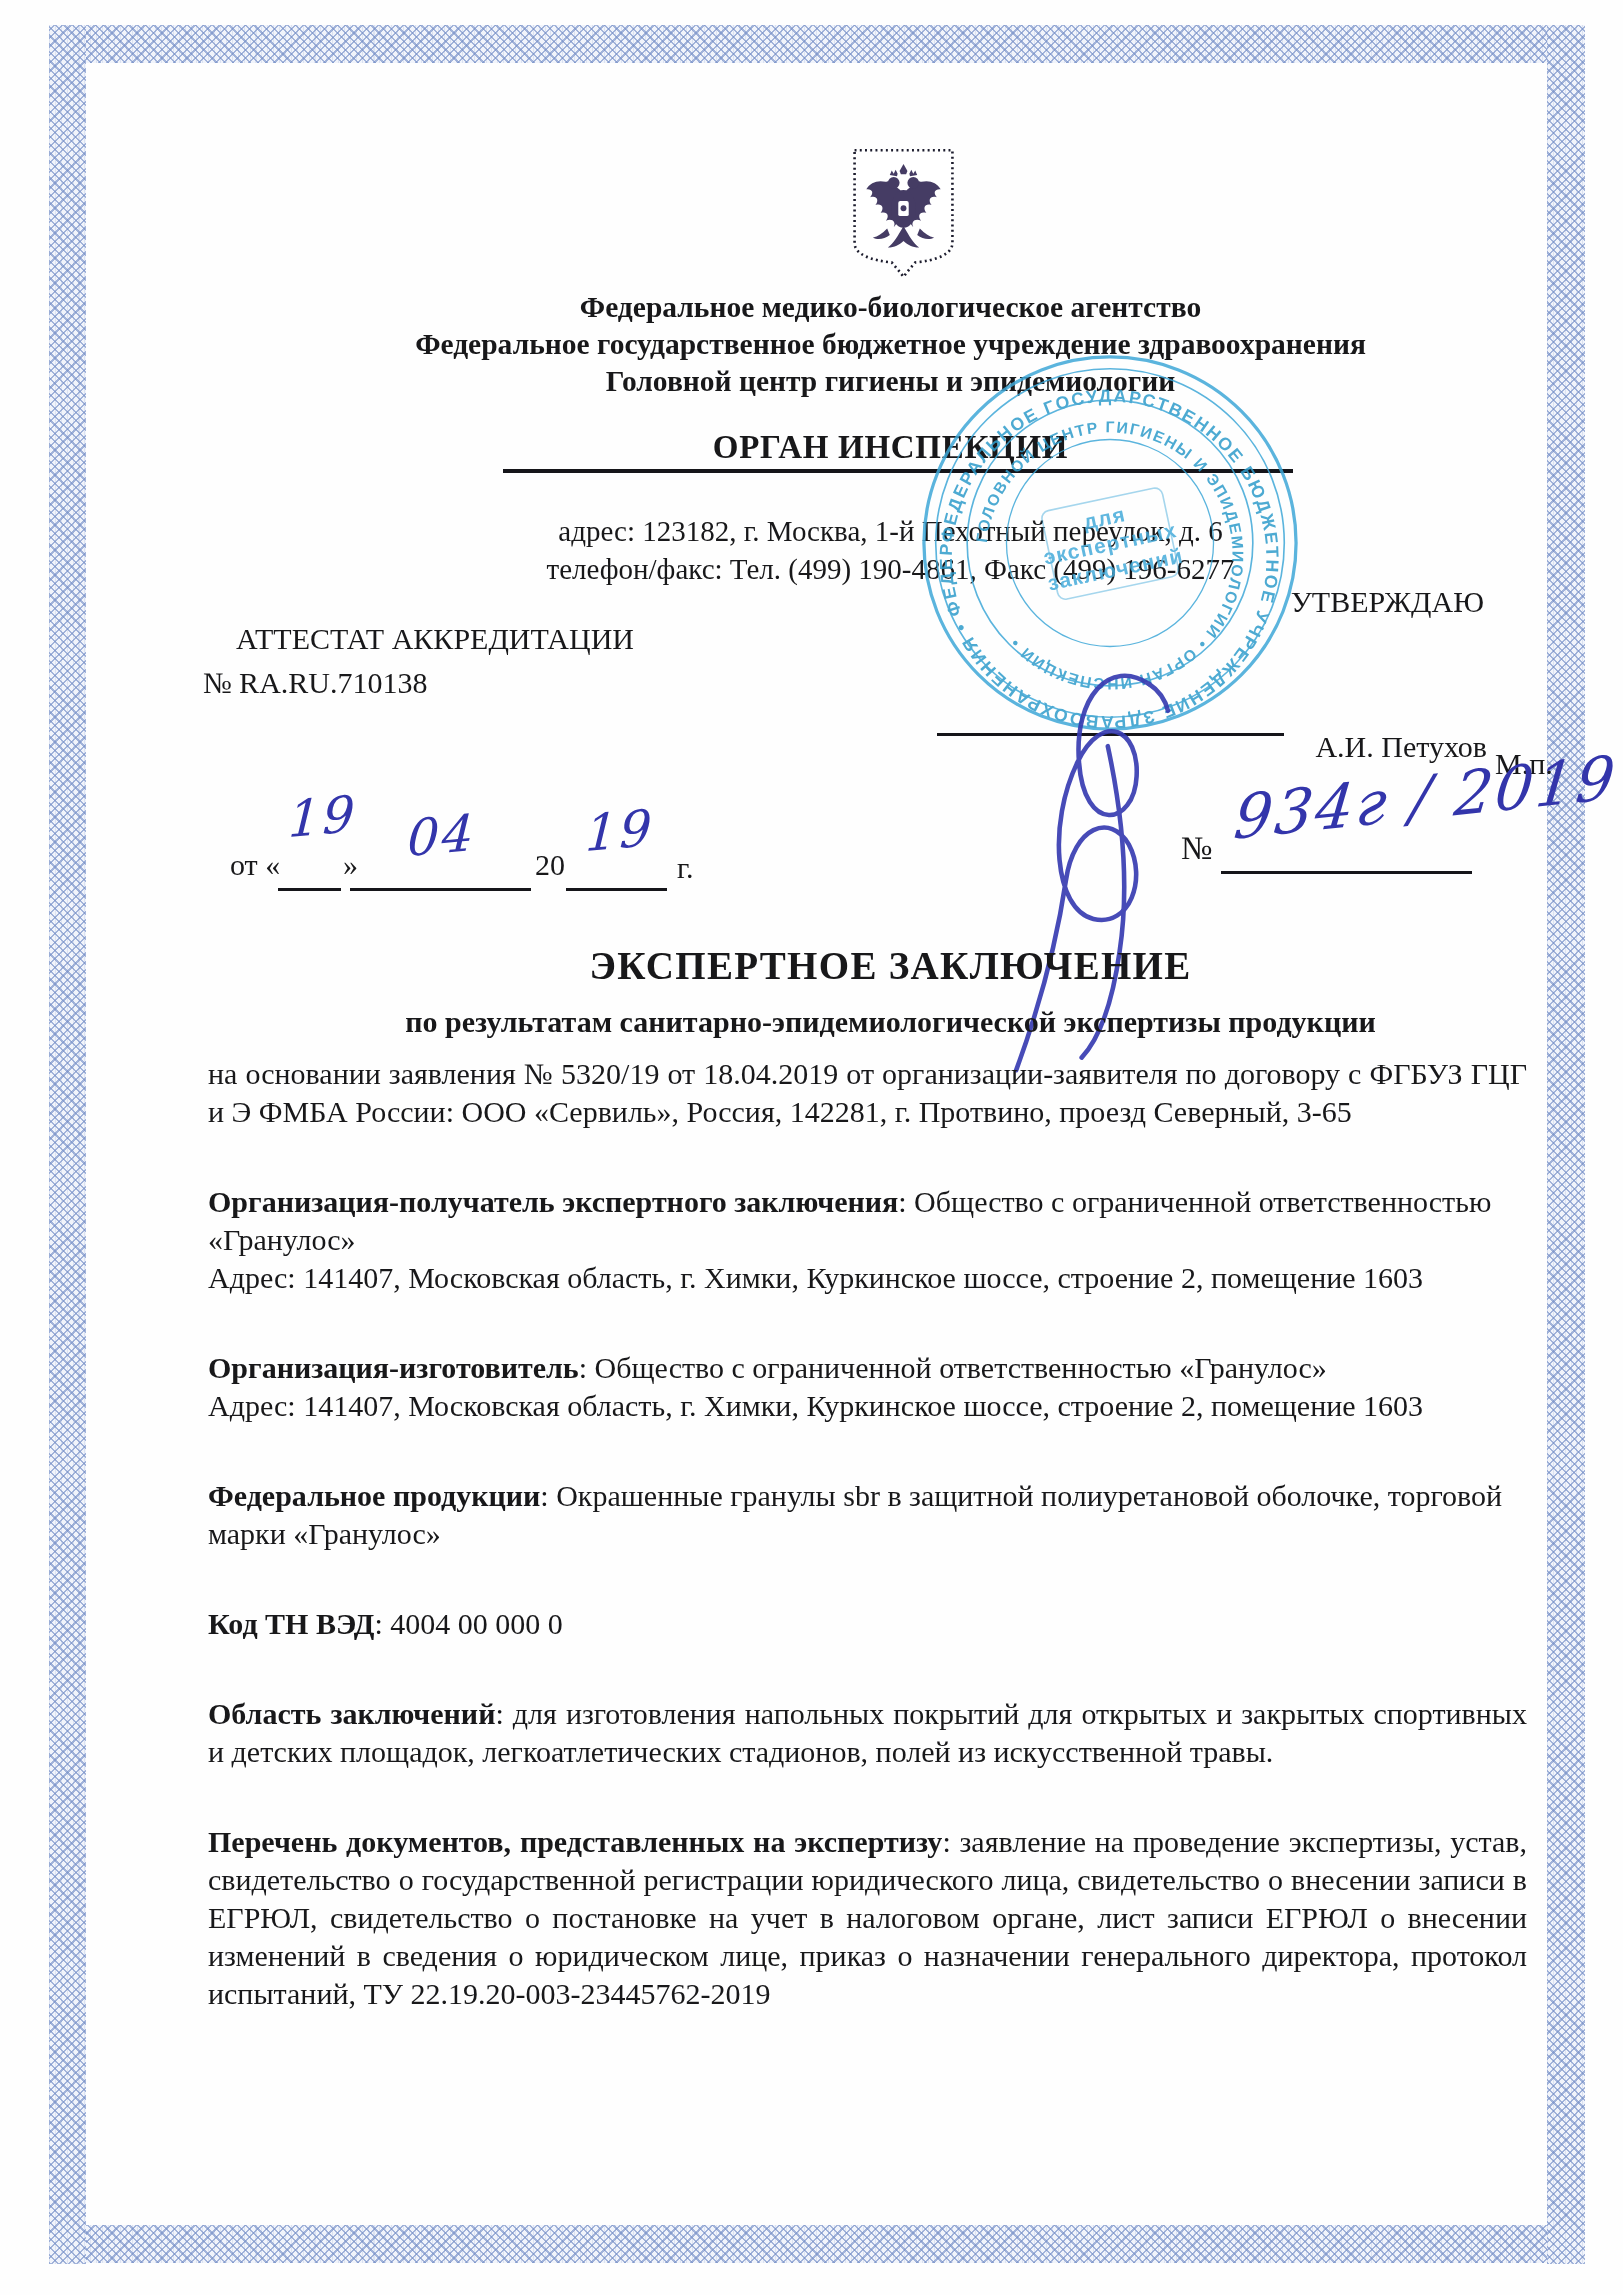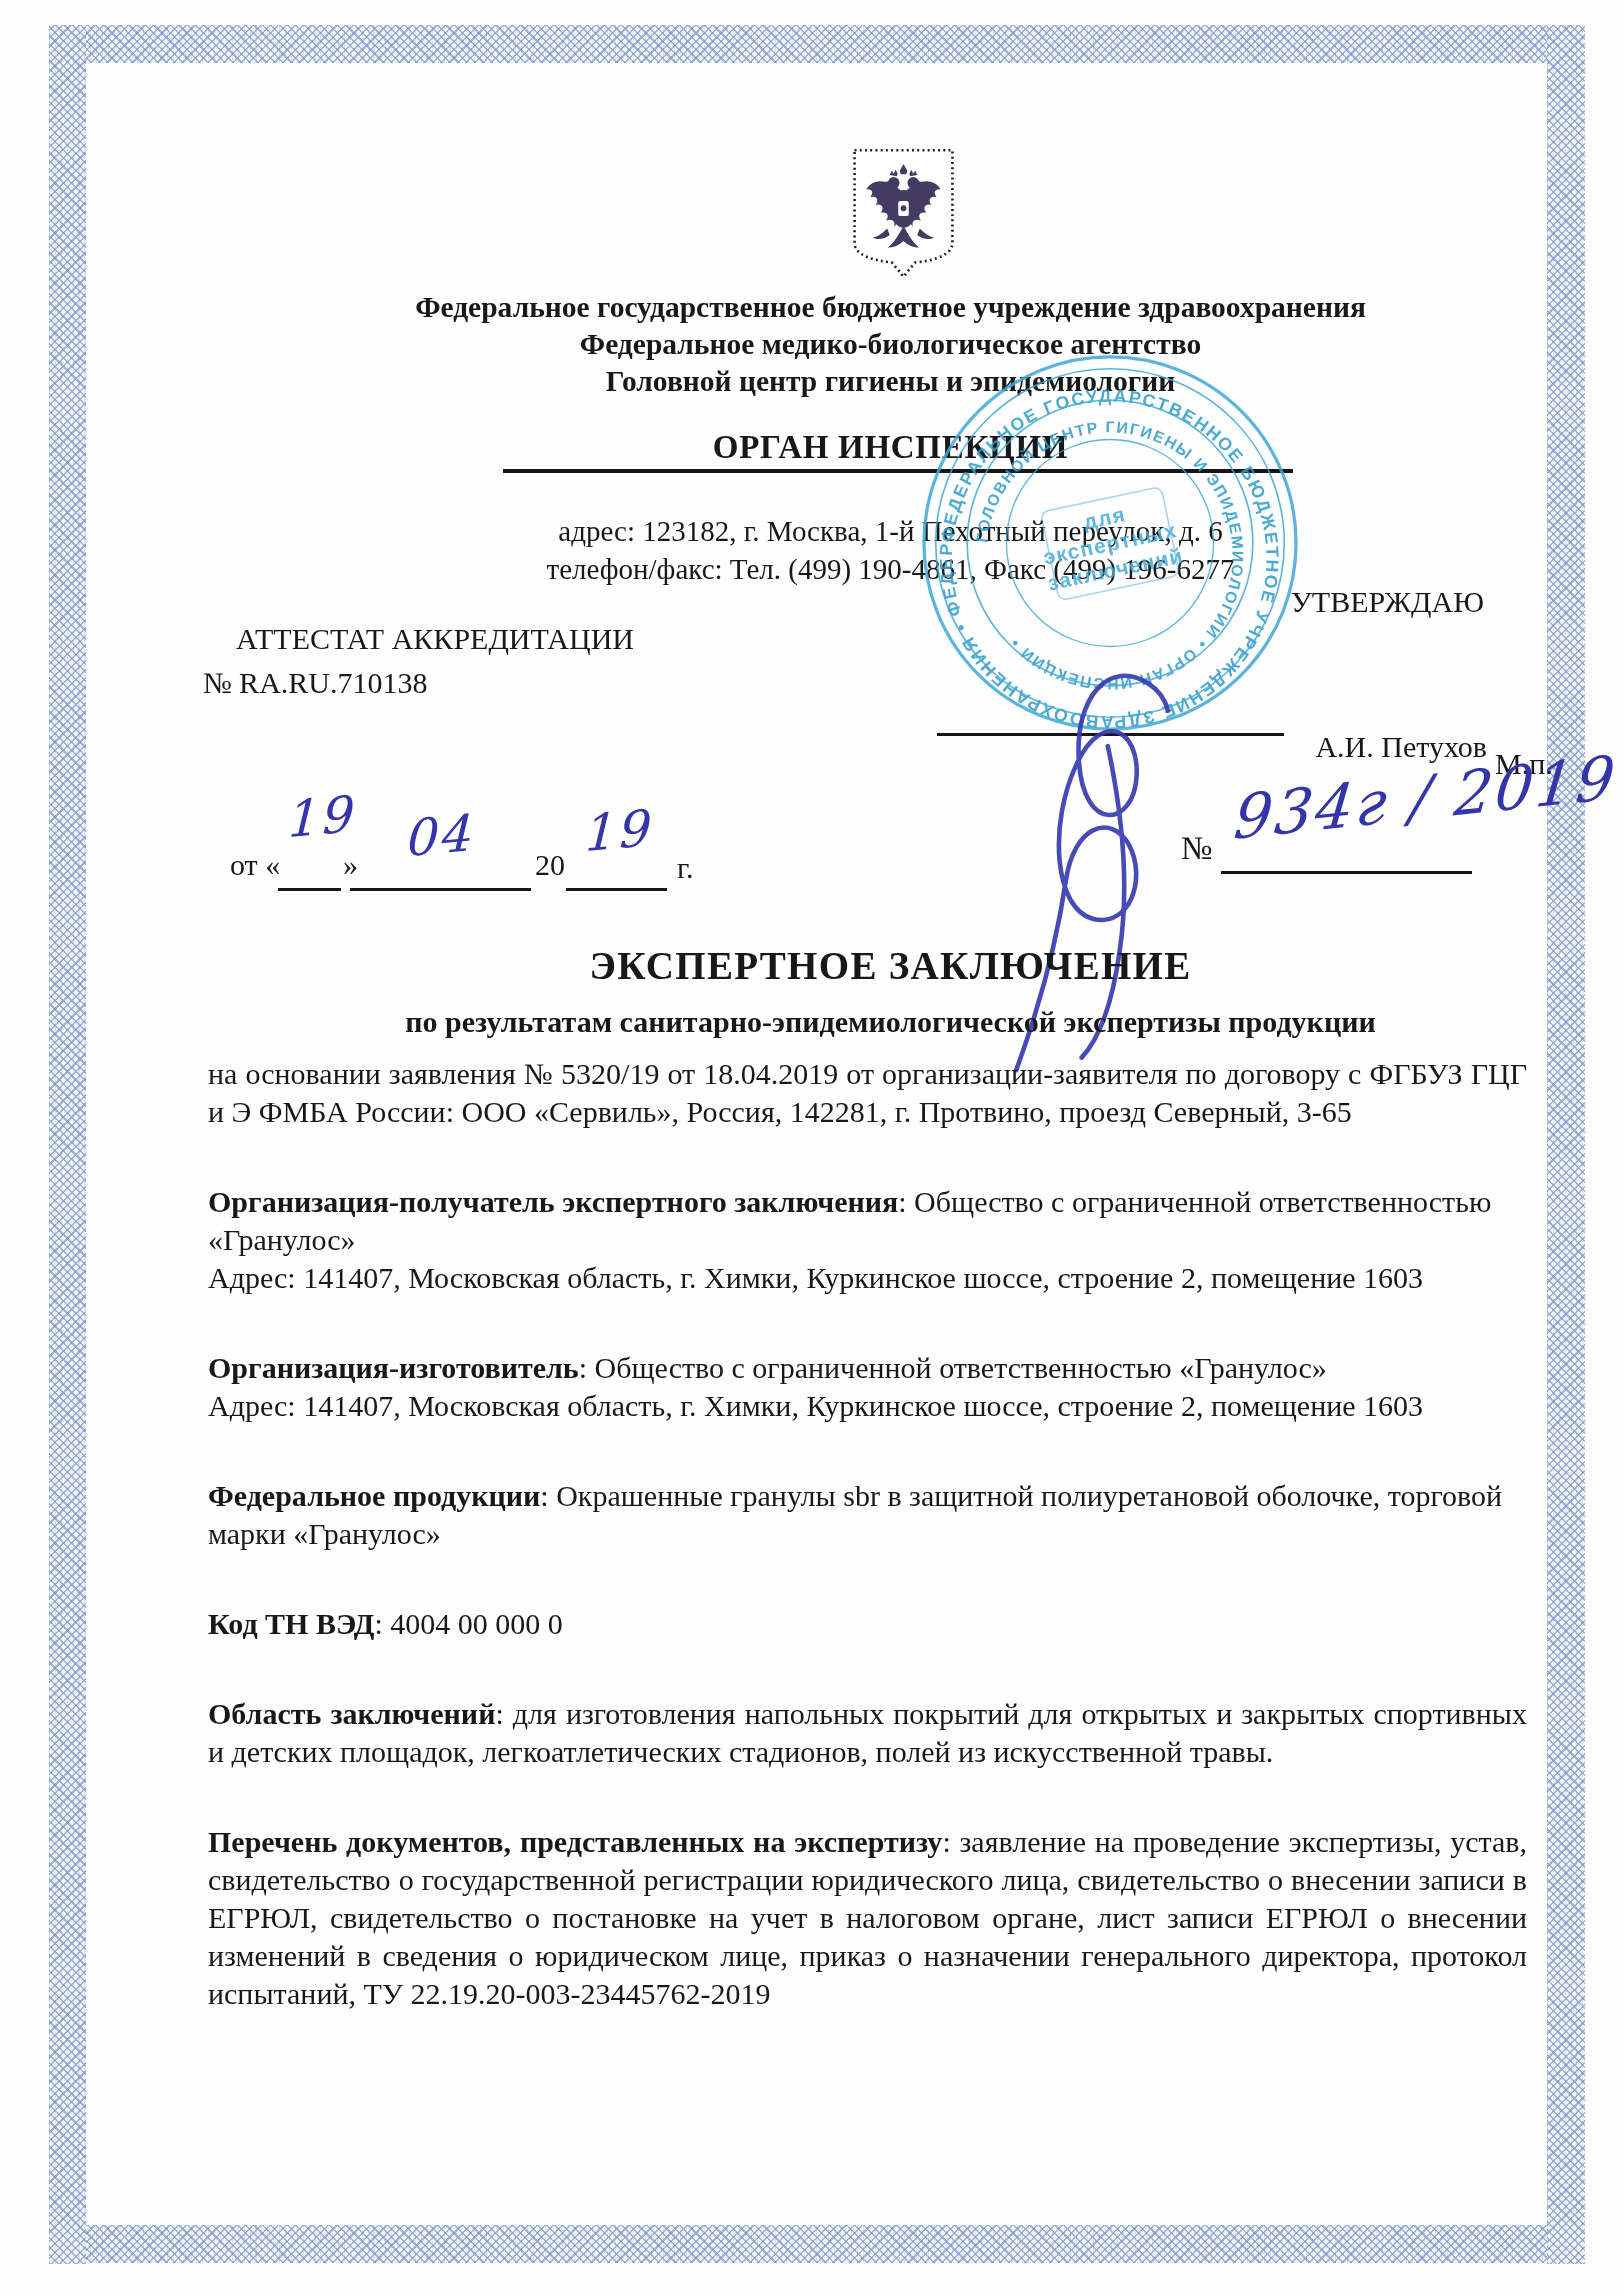--- a/index.html
+++ b/index.html
@@ -80,22 +80,22 @@
       <ellipse cx="85" cy="98" rx="19" ry="29"></ellipse>
       <path d="M85,124 C76,140 70,150 61,157 C72,157 78,153 85,147 C92,153 98,157 109,157 C100,150 94,140 85,124 Z"></path>
       <path d="M60,128 C52,136 46,140 38,142 C46,146 56,144 64,138 Z"></path>
       <path d="M110,128 C118,136 124,140 132,142 C124,146 114,144 106,138 Z"></path>
     </g>
     <rect x="77" y="86" width="16" height="23" rx="3" fill="#ffffff"></rect>
     <circle cx="85" cy="97" r="4.5" fill="#453c64"></circle>
   </svg>
 
   <div class="abs hdr" style="top:289px;">
+    <div class="hdr-line">Федеральное медико-биологическое агентство</div>
     <div class="hdr-line">Федеральное государственное бюджетное учреждение здравоохранения</div>
-    <div class="hdr-line">Федеральное медико-биологическое агентство</div>
     <div class="hdr-line">Головной центр гигиены и эпидемиологии</div>
   </div>
 
   <div class="abs hdr organ" style="top:429px;">ОРГАН ИНСПЕКЦИИ</div>
   <div class="rule" style="left:503px;top:469px;width:790px;height:3.9px;"></div>
 
   <div class="abs hdr addr" style="top:474px;">адрес: 123182, г. Москва, 1-й Пехотный переулок, д. 6</div>
   <div class="abs hdr addr" style="top:512px;">телефон/факс: Тел. (499) 190-4861, Факс (499) 196-6277</div>
 
   <div class="abs plain center" style="left:236px;top:622px;width:458px;">АТТЕСТАТ АККРЕДИТАЦИИ</div>

